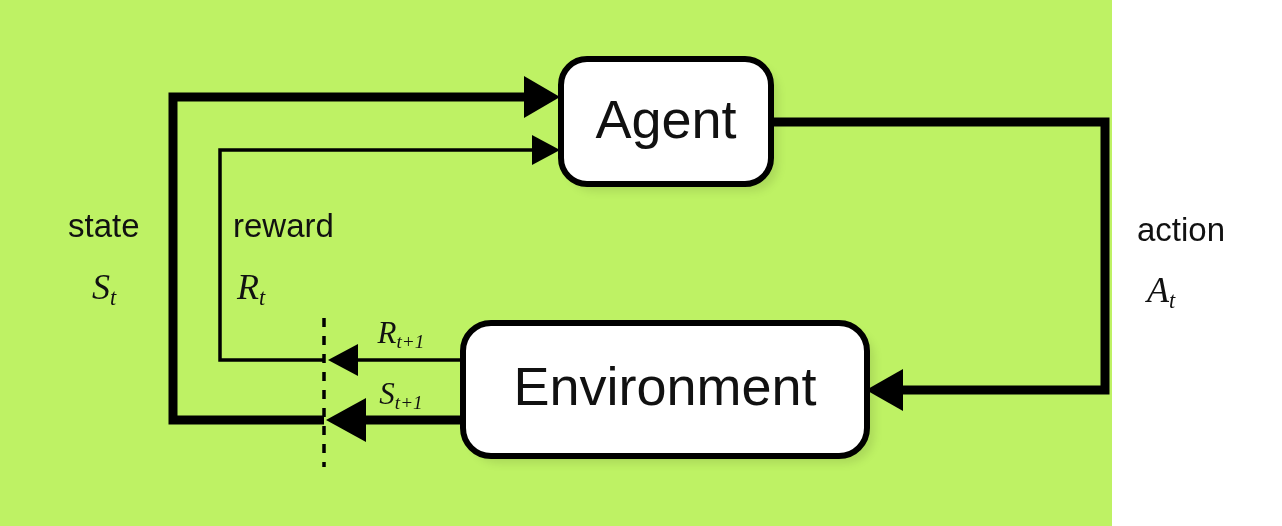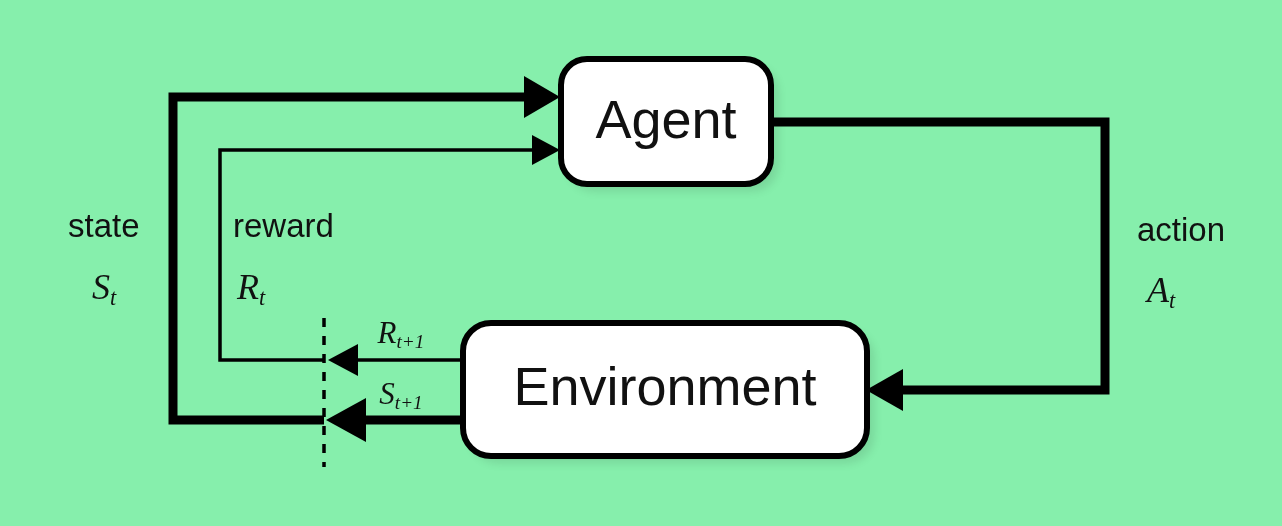--- a/index.html
+++ b/index.html
@@ -9,23 +9,23 @@
     background: #ffffff;
   }
   body {
     width: 1282px;
     height: 526px;
     overflow: hidden;
     font-family: "Liberation Sans", sans-serif;
   }
   #diagram-root {
     position: relative;
-    width: 1282px;
+    width: 1112px;
     height: 526px;
-    background: #86efac;
+    background: #bef264;
   }
   svg#diagram-svg {
     position: absolute;
     top: 0;
     left: 0;
     width: 1282px;
     height: 526px;
     display: block;
   }
   .node-box {

